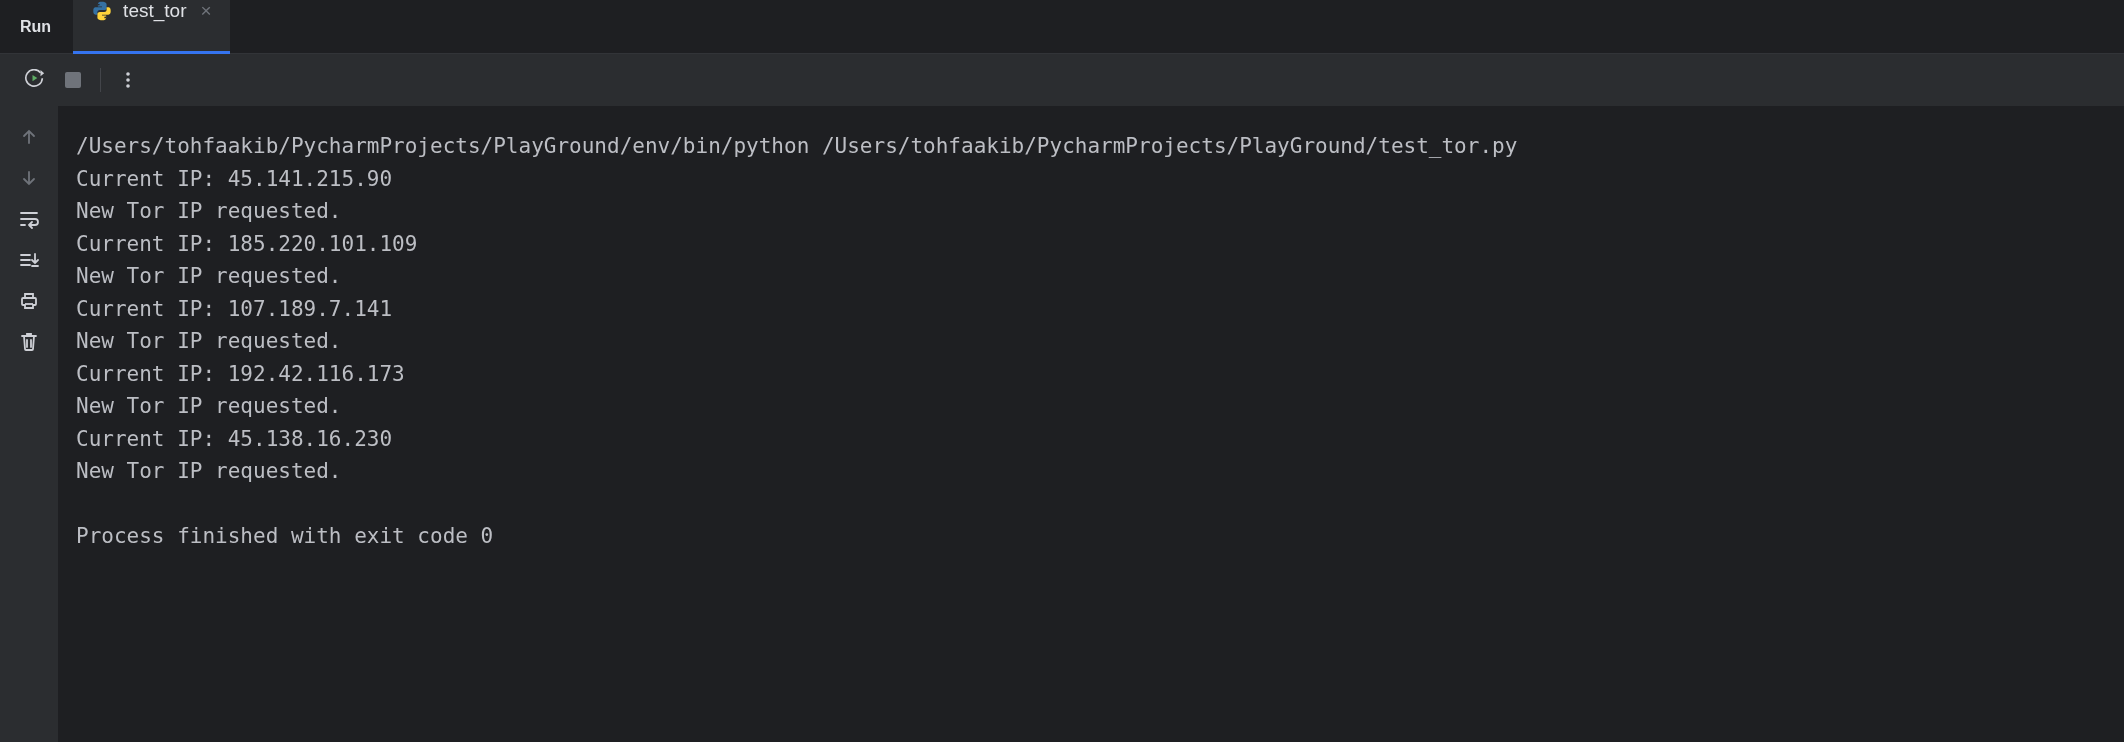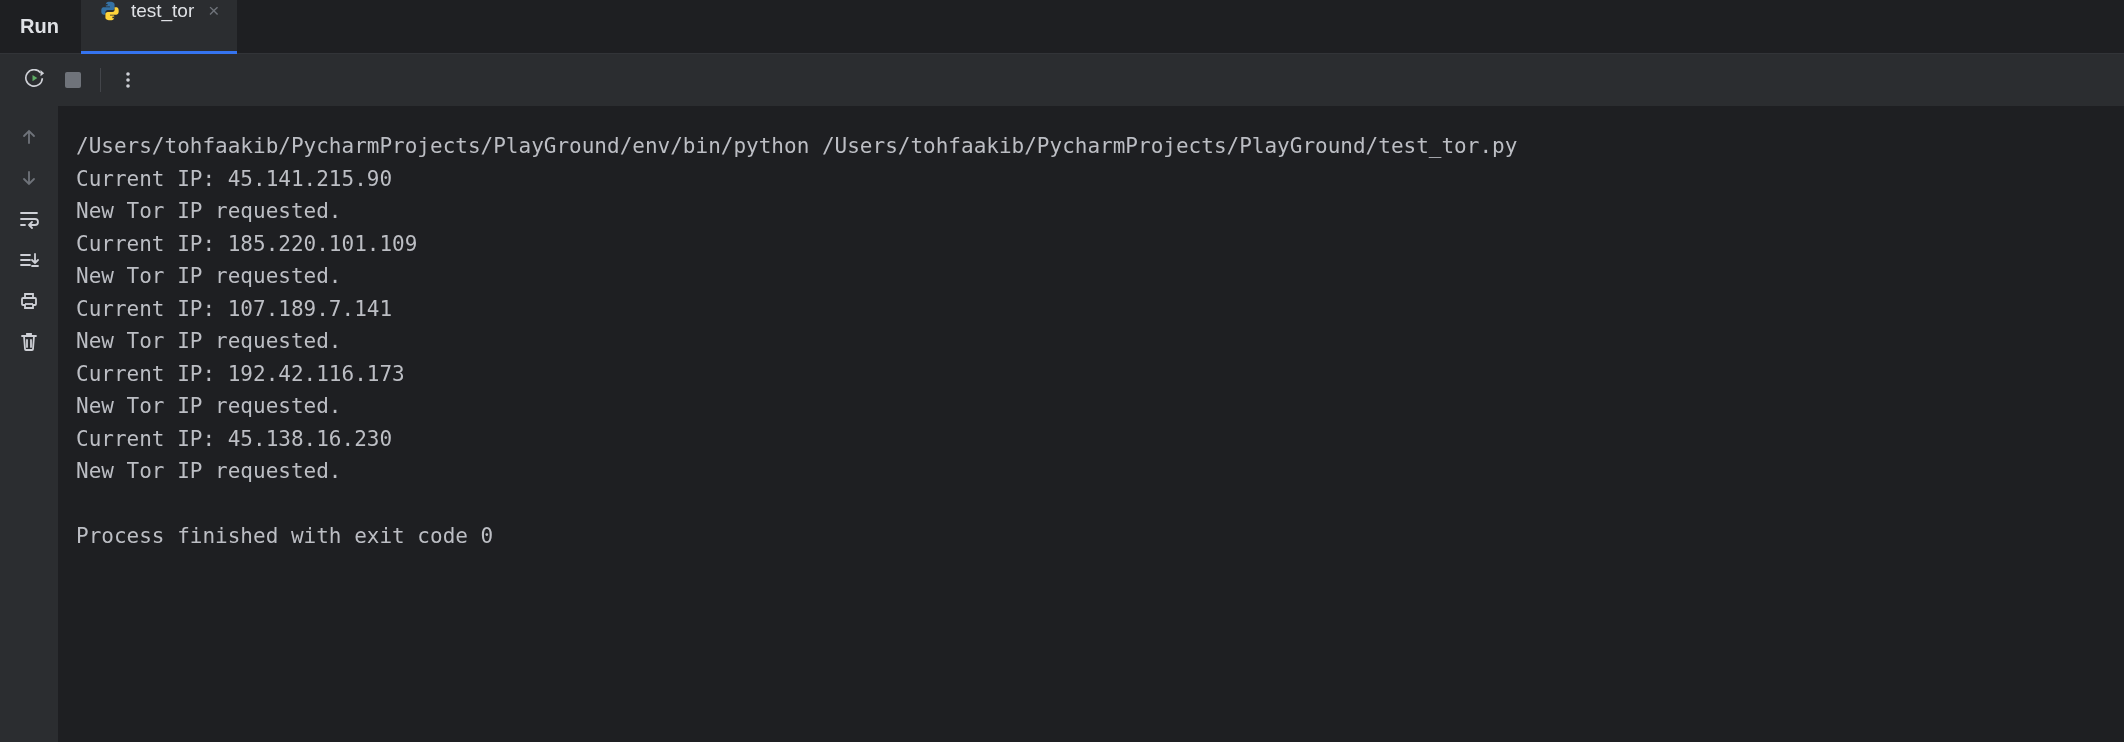--- a/index.html
+++ b/index.html
@@ -20,21 +20,21 @@
     .top-bar {
       display: flex;
       align-items: center;
       height: 54px;
       background: #1e1f22;
       border-bottom: 1px solid #323438;
     }
     .run-label {
       font-weight: 700;
       color: #dfe1e5;
-      font-size: 20px;
+      font-size: 16px;
       padding: 0 22px 0 20px;
     }
     .tab {
       display: flex;
       align-items: flex-start;
       height: 54px;
       padding: 0 18px;
       background: #2b2d30;
       border-bottom: 3px solid #3574f0;
       gap: 10px;

